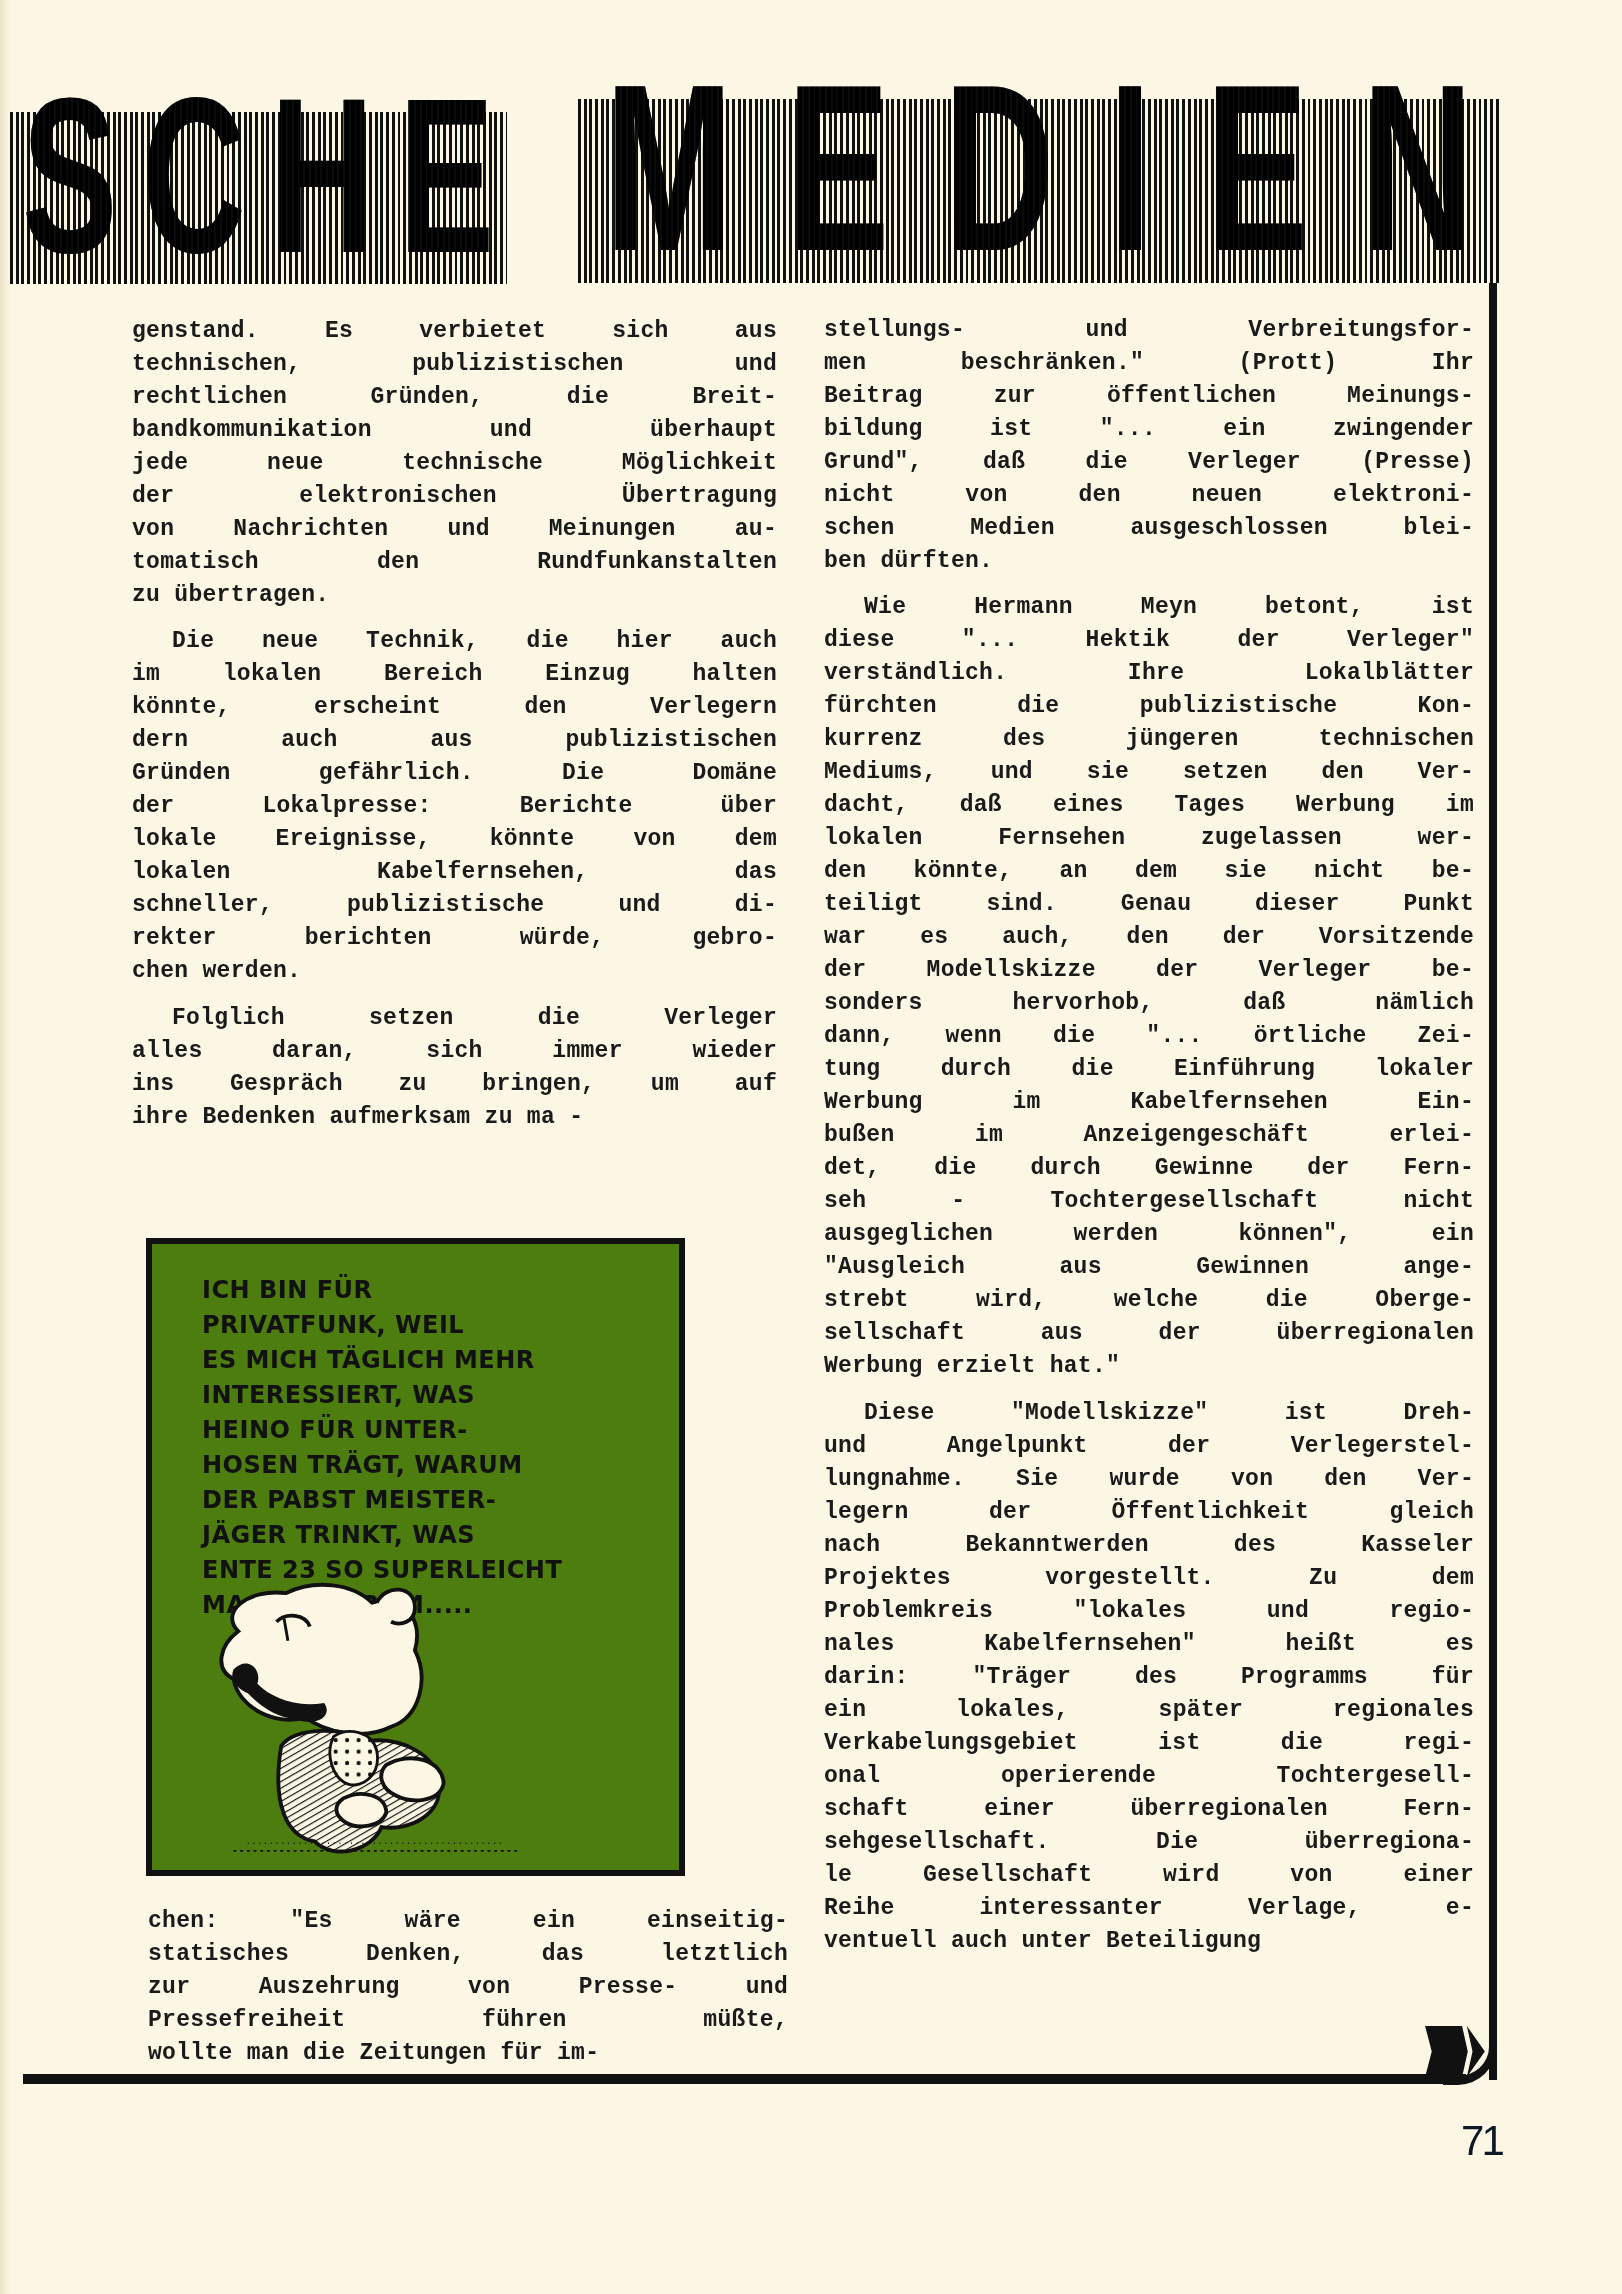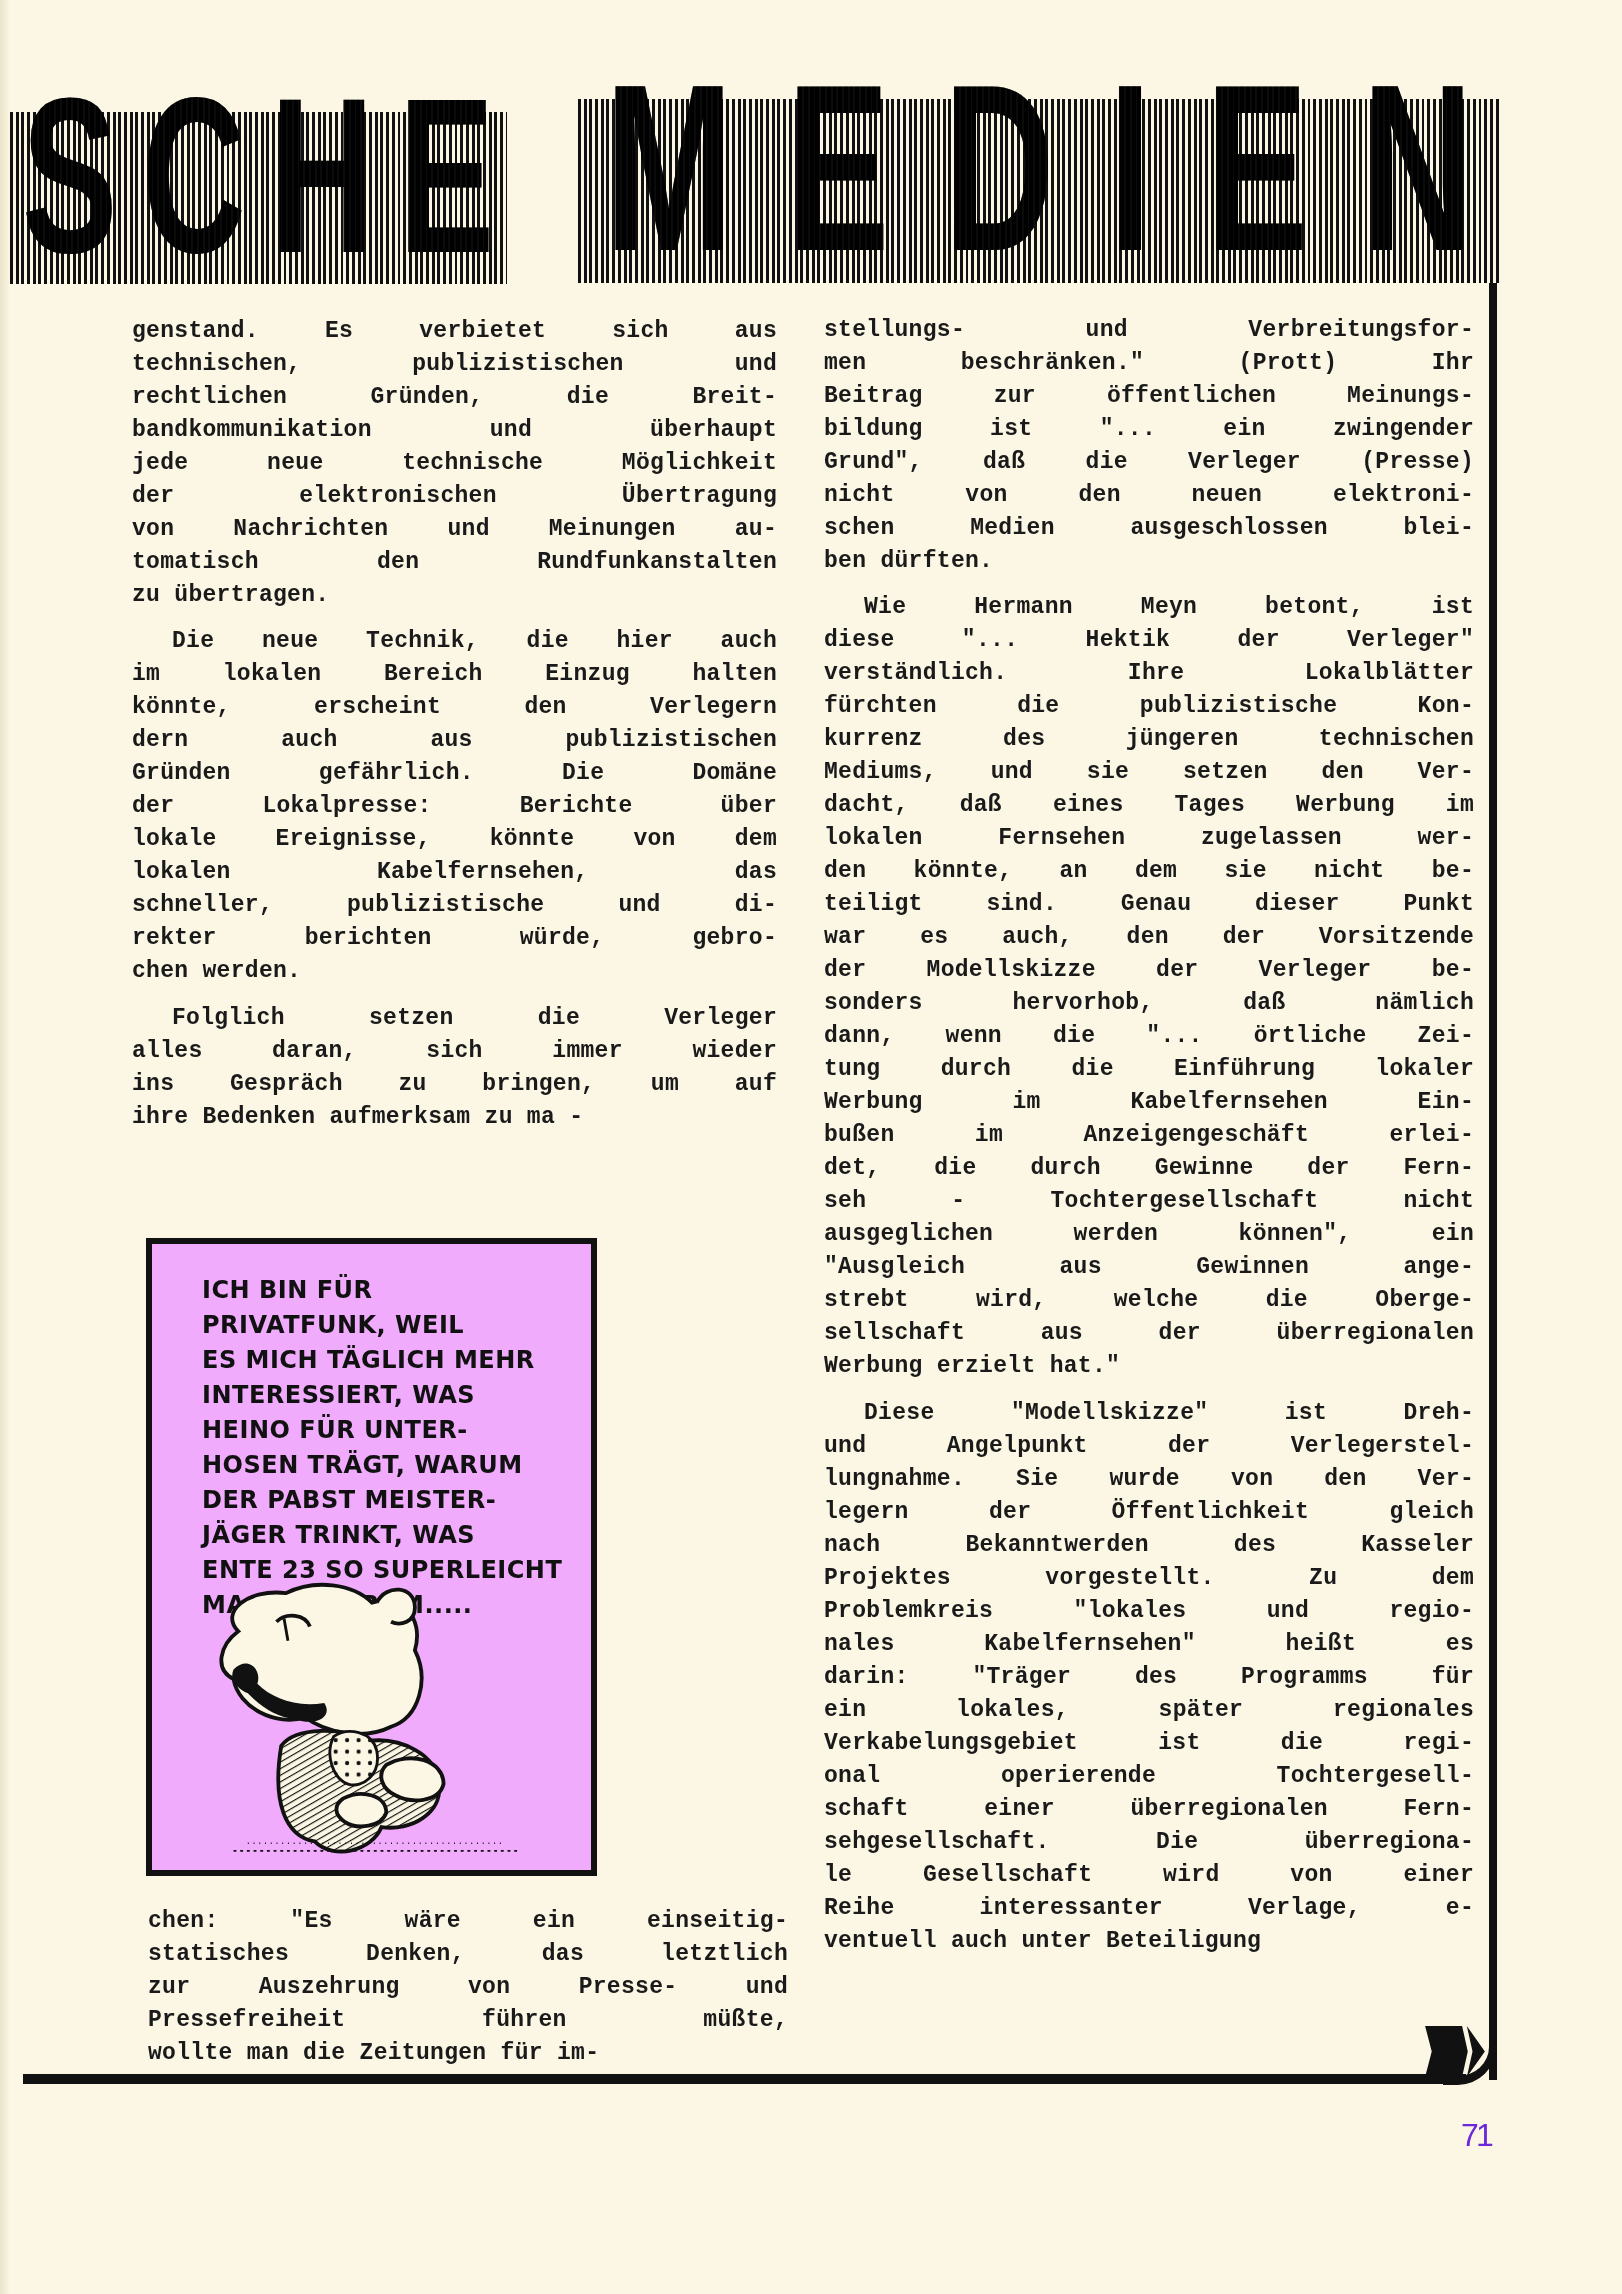--- a/index.html
+++ b/index.html
@@ -68,37 +68,37 @@
   .col-left-bottom { left: 148px; top: 1905px; width: 640px; }
   .col-right { left: 824px; top: 314px; width: 650px; }
   .para { margin: 0; text-align: justify; }
   .para + .para { margin-top: 13.4px; }
   .line { display: block; text-align: justify; text-align-last: justify; white-space: nowrap; height: 33px; }
   .line.last { text-align-last: left; }
   .indent { padding-left: 40px; }
 
   
   .cartoon {
-    position: absolute; left: 146px; top: 1238px; width: 451px; height: 638px;
+    position: absolute; left: 146px; top: 1238px; width: 539px; height: 638px;
     border: 6.7px solid #111; box-sizing: border-box;
-    background: #f0abfc;
+    background: #4d7c0f;
   }
   .cartoon-text {
     position: absolute; left: 50px; top: 29px; width: 373px;
     font-family: "DejaVu Sans", sans-serif; font-weight: bold;
     font-size: 24px; line-height: 35px; letter-spacing: 0.5px;
     text-transform: uppercase; color: #111;
   }
   .cartoon-text span { display: block; white-space: nowrap; }
   .cartoon-drawing { position: absolute; left: 29px; top: 330px; width: 401px; height: 296px; }
 
   .next-arrow { position: absolute; left: 1422px; top: 2024px; width: 65px; height: 55px; }
   .page-number {
     position: absolute; left: 1461px; top: 2117px;
-    font-family: "Liberation Sans", sans-serif; font-size: 32px; color: #6d28d9;
+    font-family: "Liberation Sans", sans-serif; font-size: 42px; color: #0f172a;
     letter-spacing: -2.9px;
   }
 </style>
 </head>
 <body>
 
 <div class="page-edge"></div>
 
 <div class="banner banner-left">
   <div class="banner-letters" id="banner-left-letters">

